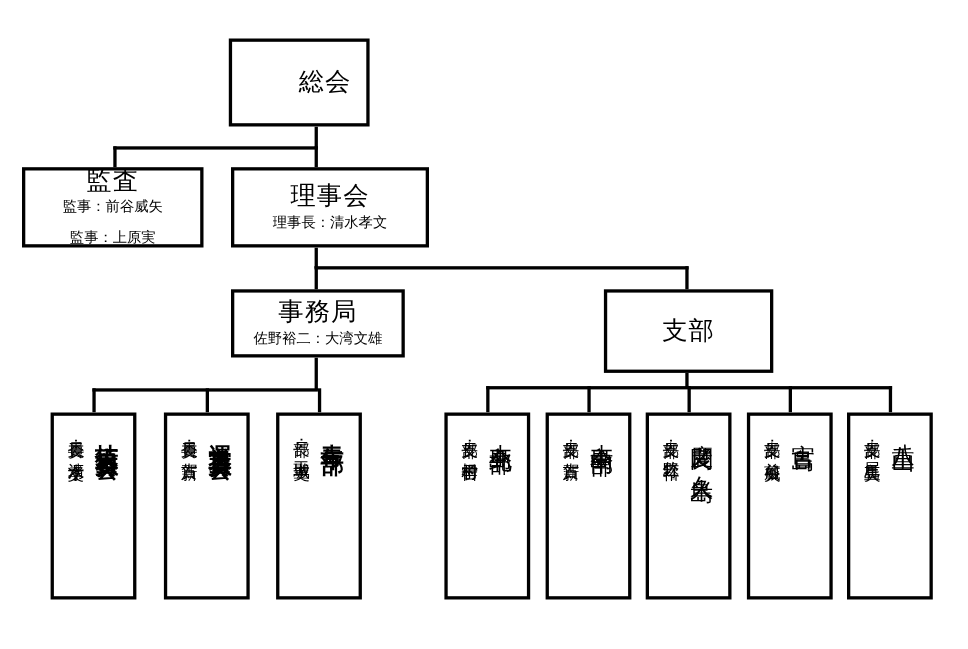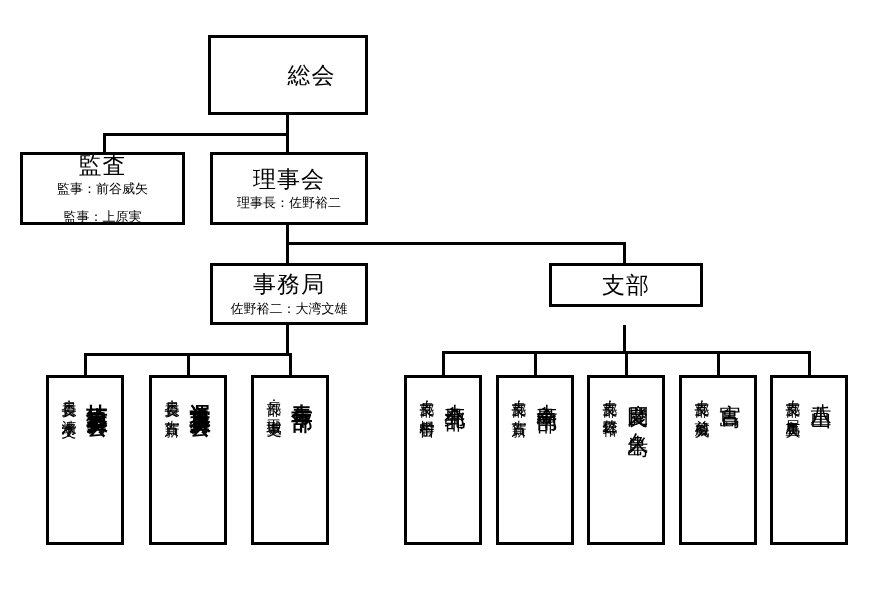--- a/index.html
+++ b/index.html
@@ -114,41 +114,41 @@
   <div class="ln ln-v" style="left:289px; top:353px; width:3px; height:22px;"></div>
 
   <div class="ln ln-v" style="left:623px; top:325px; width:3px; height:28px;"></div>
   <div class="ln ln-h" style="left:442px; top:351px; width:369px; height:3px;"></div>
   <div class="ln ln-v" style="left:442px; top:351px; width:3px; height:24px;"></div>
   <div class="ln ln-v" style="left:534px; top:351px; width:3px; height:24px;"></div>
   <div class="ln ln-v" style="left:625px; top:351px; width:3px; height:24px;"></div>
   <div class="ln ln-v" style="left:717px; top:351px; width:3px; height:24px;"></div>
   <div class="ln ln-v" style="left:808px; top:351px; width:3px; height:24px;"></div>
 
-  <div class="node node-h" style="left:208px; top:35px; width:160px; height:80px;padding-left:47px;">
+  <div class="node node-h" style="left:208px; top:35px; width:128px; height:80px;padding-left:47px;">
     <div class="node-title">総会</div>
   </div>
 
   <div class="node node-h" style="left:20px; top:152px; width:165px; height:73px;">
     <div class="node-title">監査</div>
     <div class="node-sub">監事：前谷威矢</div>
     <div class="node-sub">監事：上原実</div>
   </div>
 
-  <div class="node node-h" style="left:210px; top:152px; width:158px; height:73px;">
+  <div class="node node-h" style="left:210px; top:152px; width:180px; height:73px;font-family:Liberation Mono, monospace;">
     <div class="node-title">理事会</div>
-    <div class="node-sub">理事長：佐野裕二</div>
+    <div class="node-sub">理事長：清水孝文</div>
   </div>
 
   <div class="node node-h" style="left:210px; top:263px; width:158px; height:62px;">
     <div class="node-title">事務局</div>
     <div class="node-sub">佐野裕二：大湾文雄</div>
   </div>
 
-  <div class="node node-h" style="left:549px; top:263px; width:154px; height:44px;">
+  <div class="node node-h" style="left:549px; top:263px; width:154px; height:76px;">
     <div class="node-title">支部</div>
   </div>
 
   <div class="node node-v" style="left:46px; top:375px; width:78px; height:170px;">
     <div class="v-text v-title">技術委員会</div>
     <div class="v-text v-sub">委員長：清水孝文</div>
   </div>
 
   <div class="node node-v" style="left:149px; top:375px; width:78px; height:170px;">
     <div class="v-text v-title">運営委員会</div>

